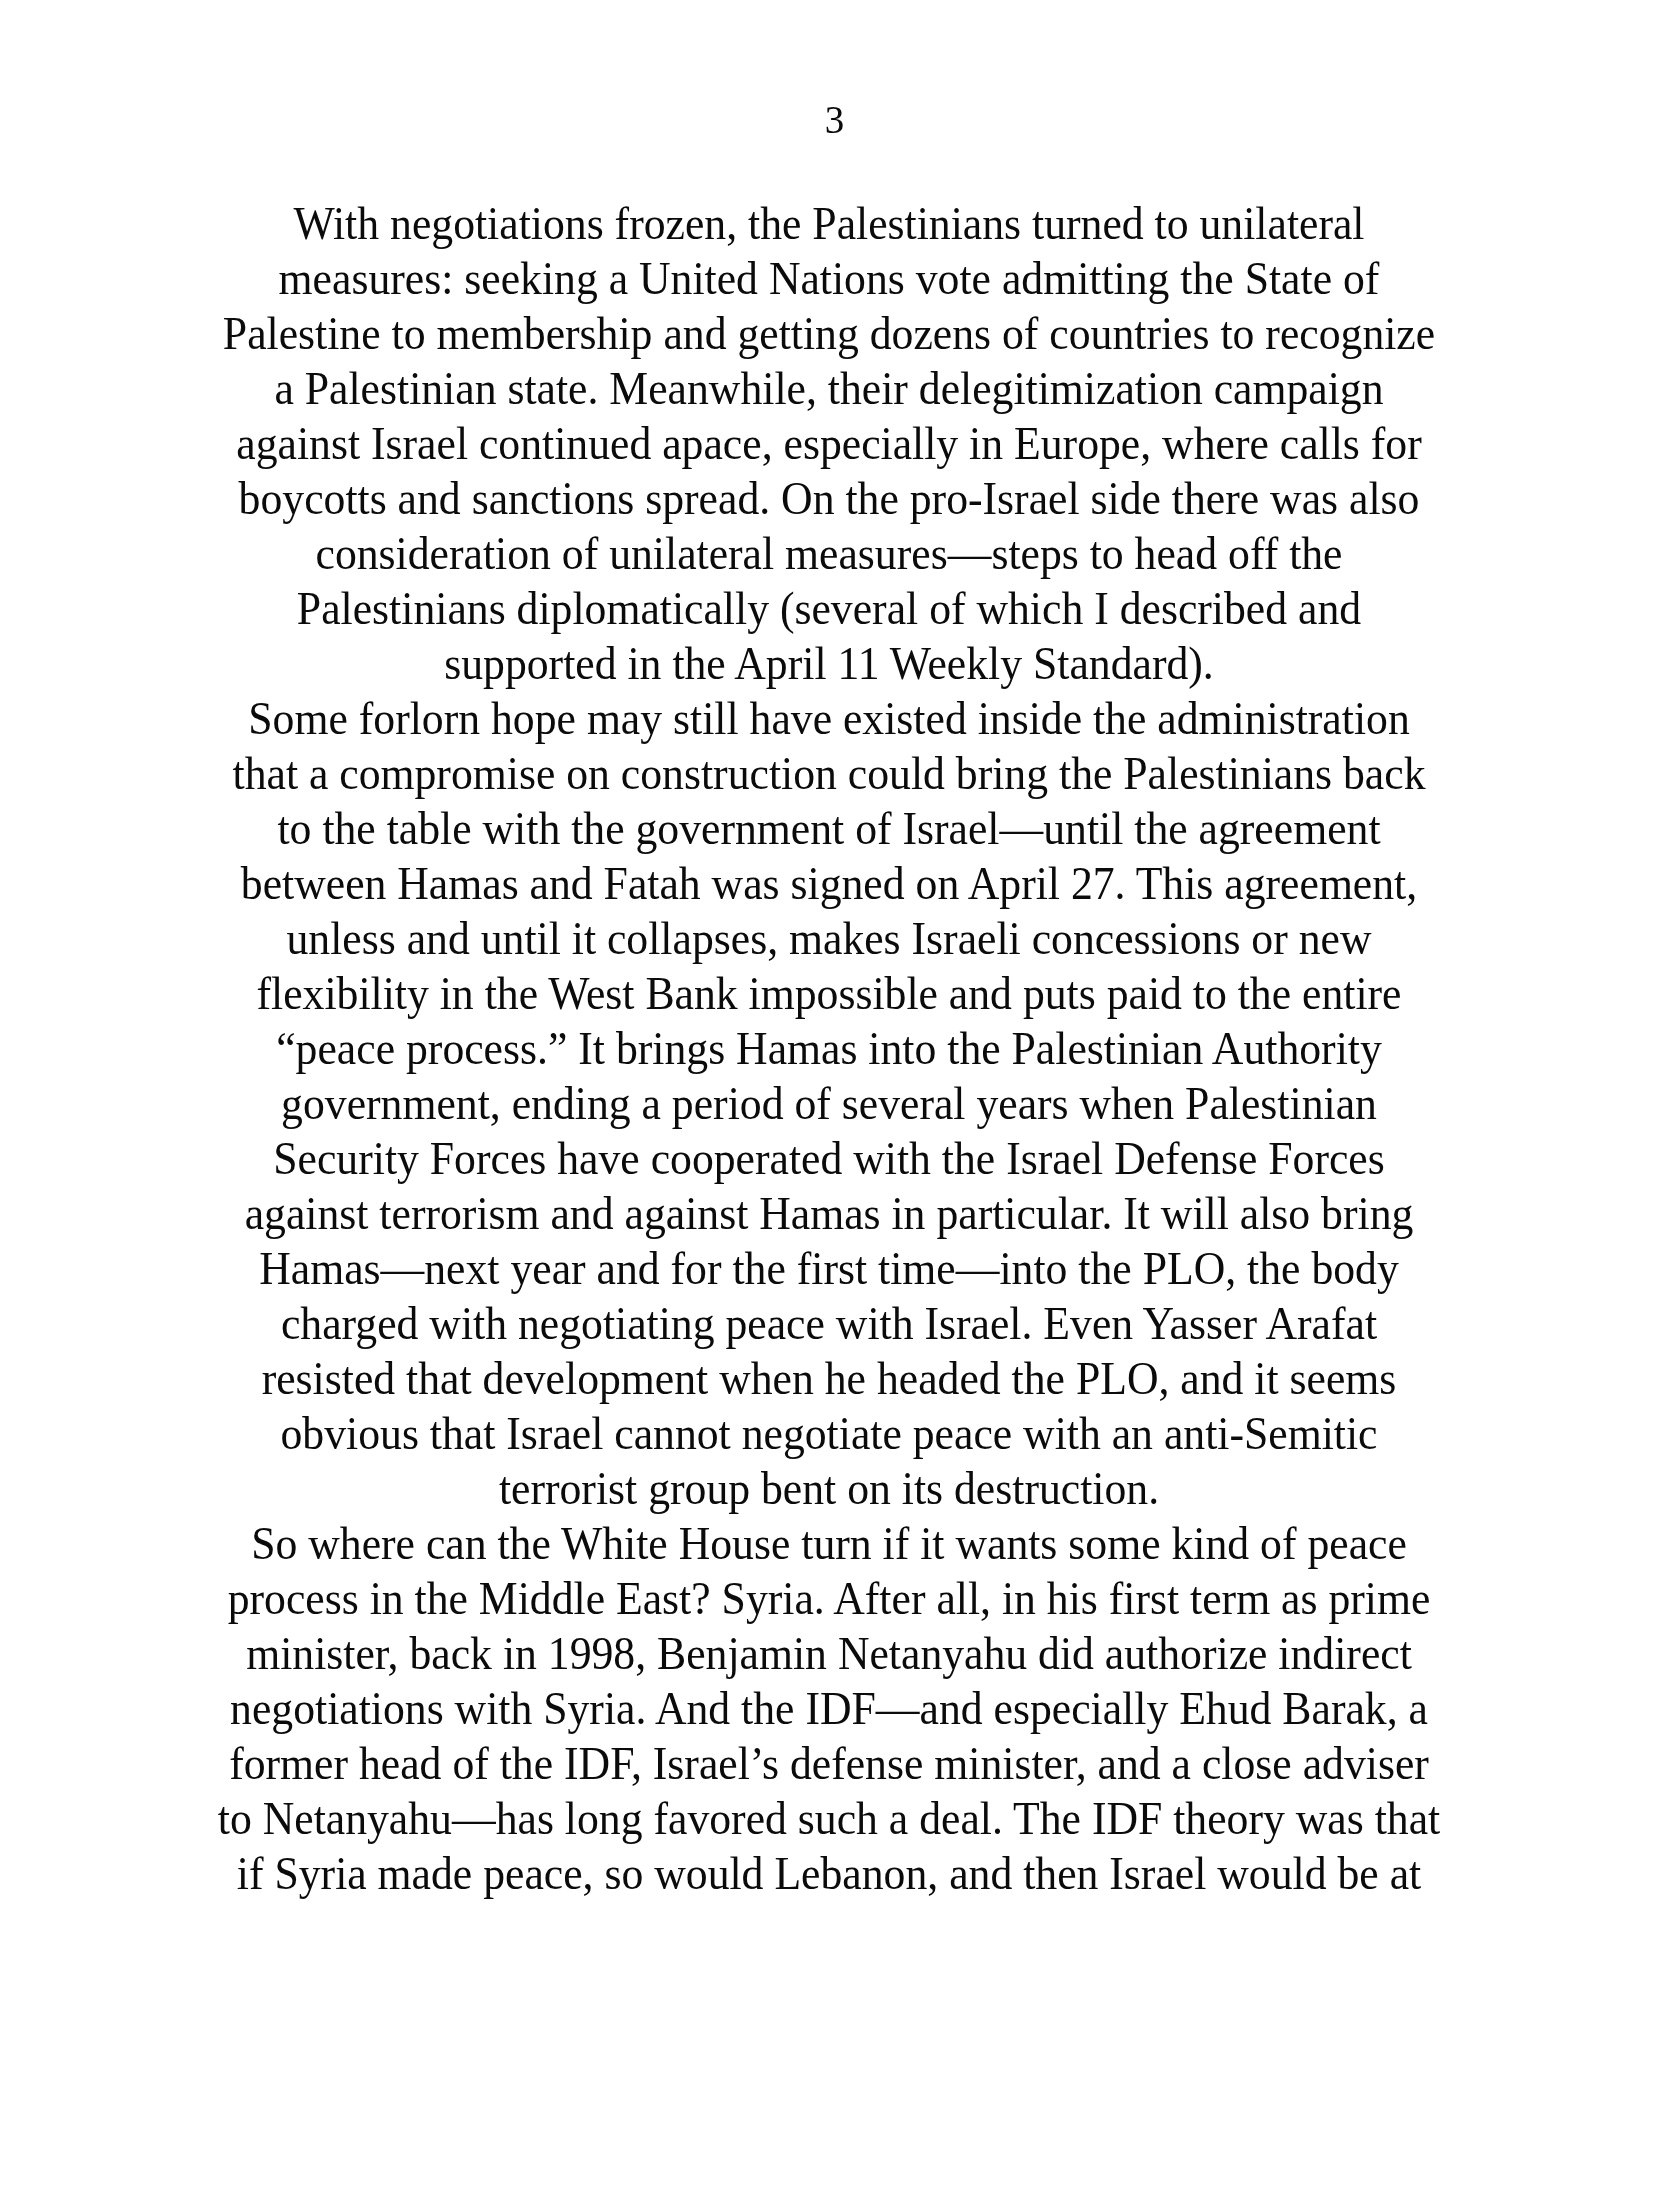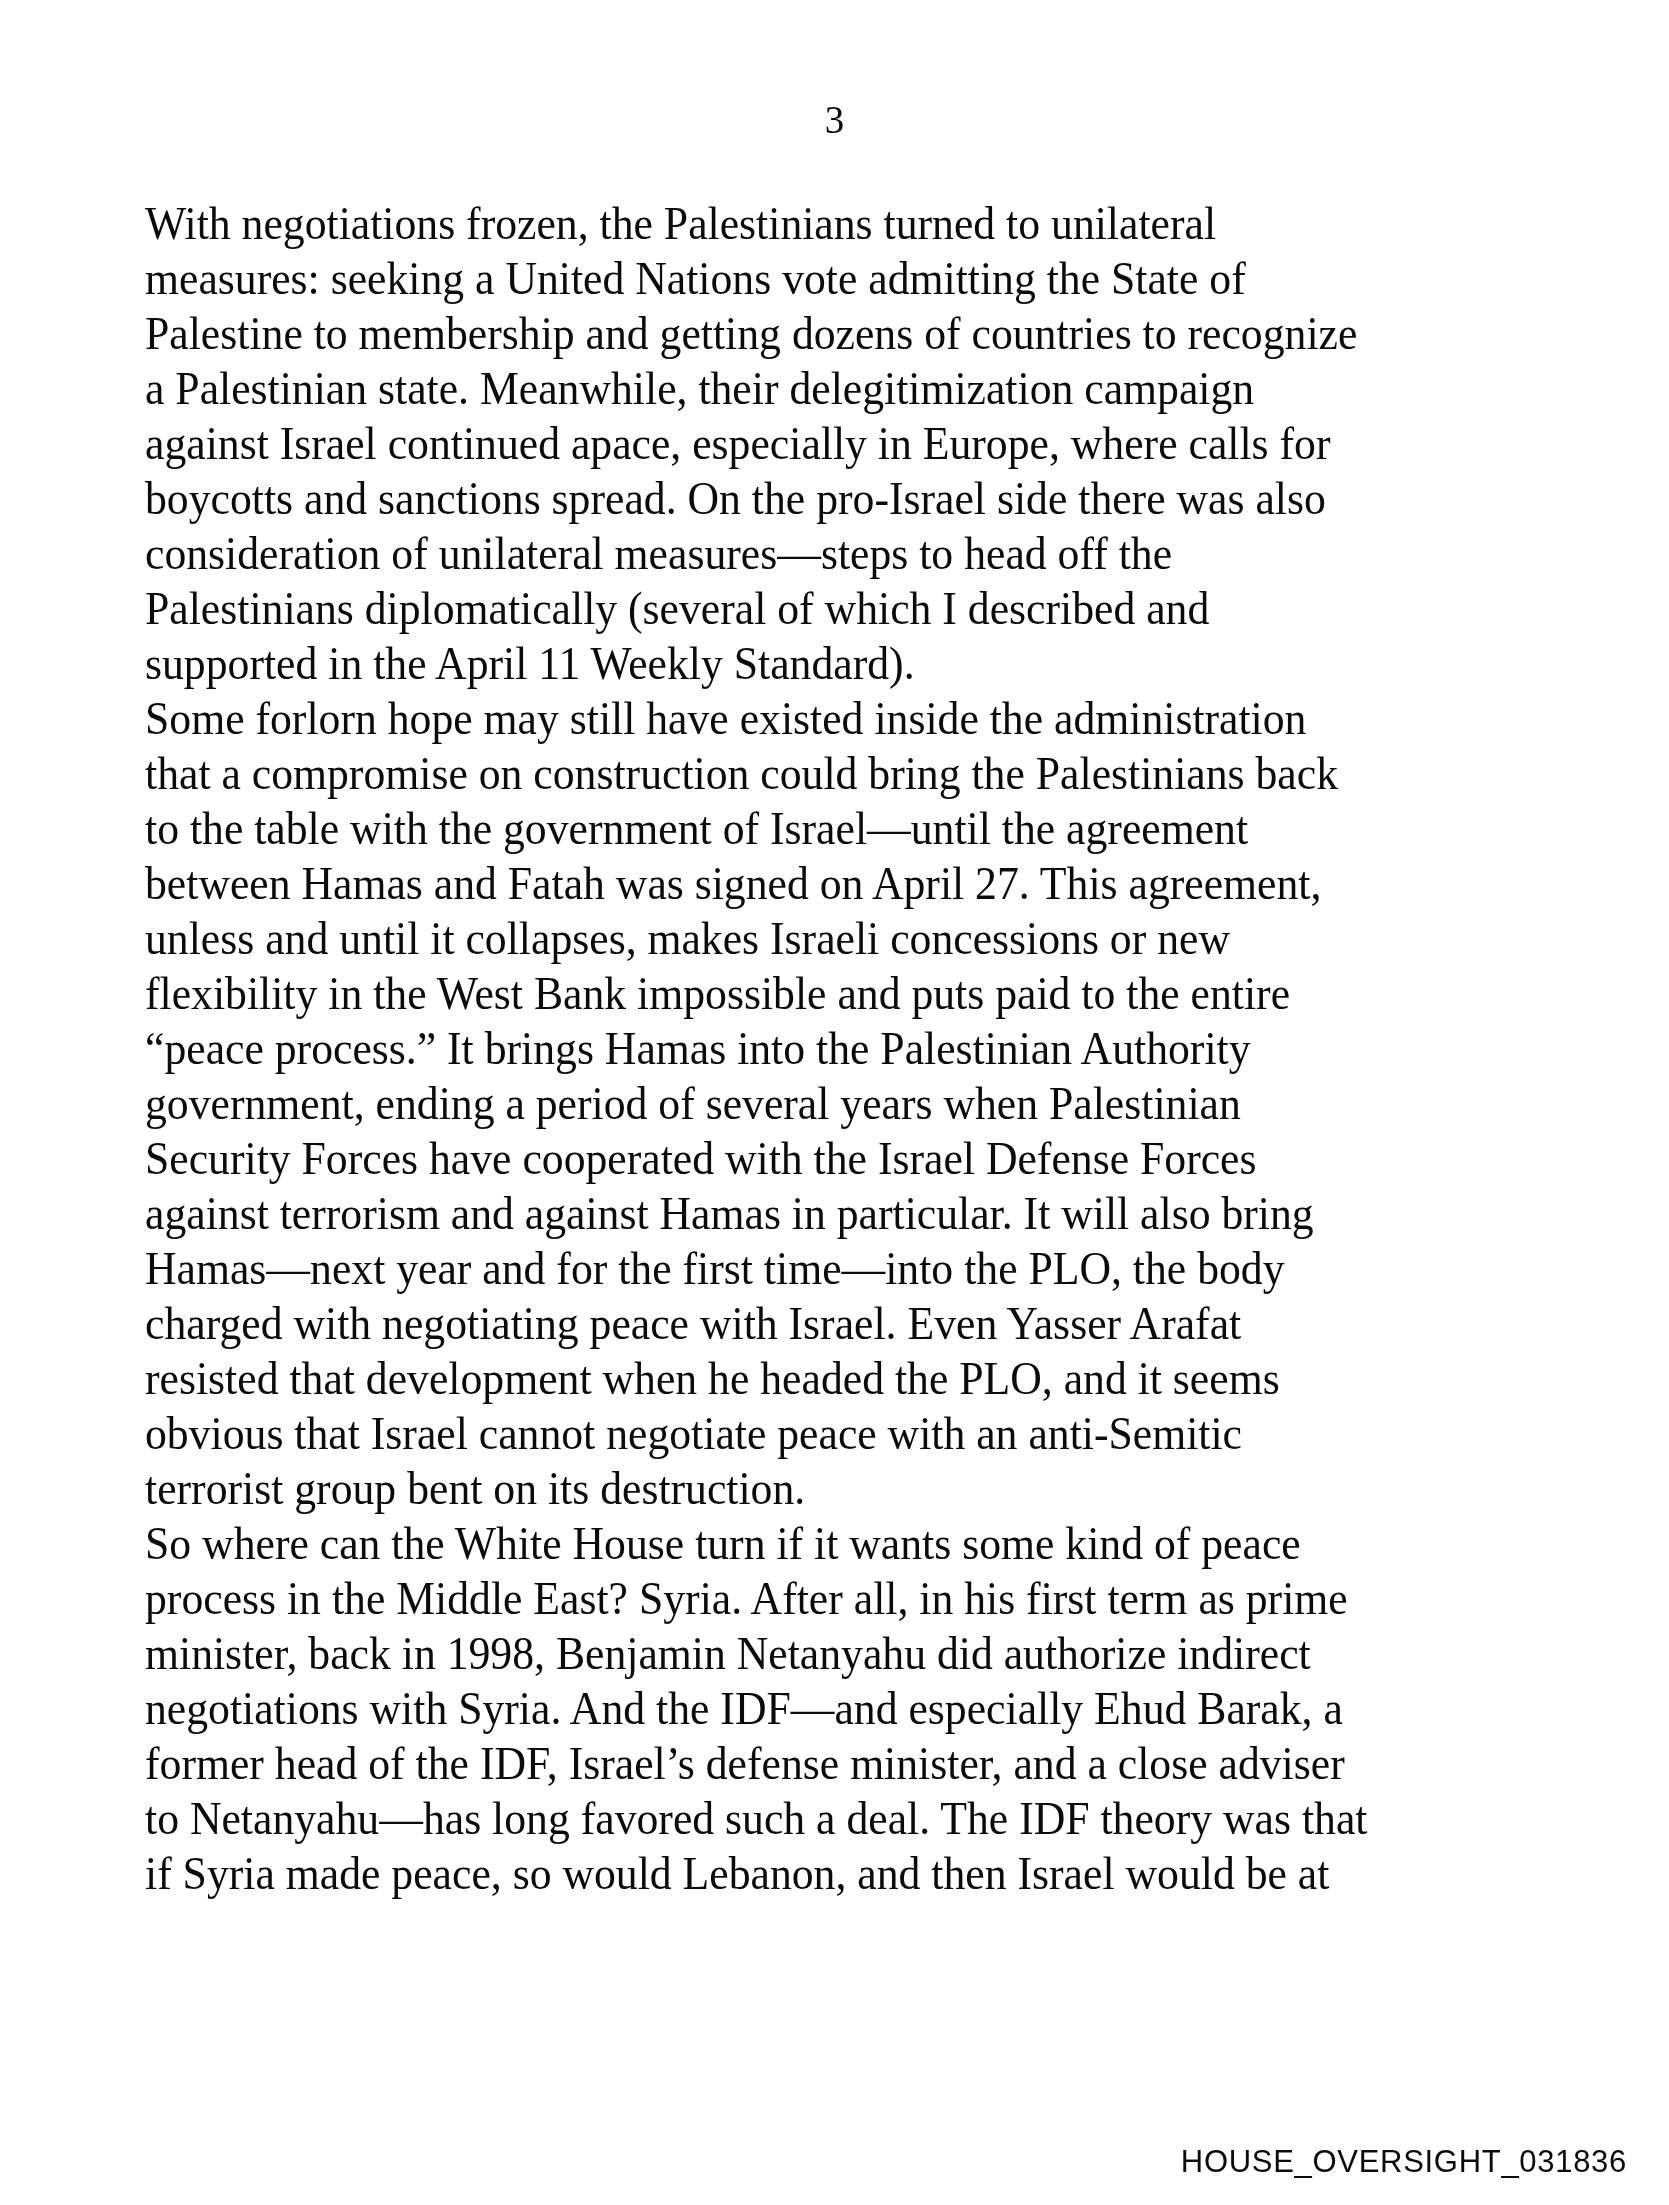--- a/index.html
+++ b/index.html
@@ -26,20 +26,21 @@
     color: #0b0b0b;
   }
   .body-text {
     position: absolute;
     left: 145px;
     top: 196px;
     width: 1440px;
     font-size: 46px;
     line-height: 55px;
     color: #0b0b0b;
+    text-align: center;
   }
   .body-text .line {
     white-space: nowrap;
     transform: scaleX(0.95);
     transform-origin: 0 50%;
   }
   .footer-bates {
     position: absolute;
     right: 42px;
     bottom: 25px;
@@ -83,16 +84,15 @@
       <div class="line">terrorist group bent on its destruction.</div>
       <div class="line">So where can the White House turn if it wants some kind of peace</div>
       <div class="line">process in the Middle East? Syria. After all, in his first term as prime</div>
       <div class="line">minister, back in 1998, Benjamin Netanyahu did authorize indirect</div>
       <div class="line">negotiations with Syria. And the IDF—and especially Ehud Barak, a</div>
       <div class="line">former head of the IDF, Israel’s defense minister, and a close adviser</div>
       <div class="line">to Netanyahu—has long favored such a deal. The IDF theory was that</div>
       <div class="line">if Syria made peace, so would Lebanon, and then Israel would be at</div>
     </div>
 
-  <div class="footer-bates">HOUSE_OVERSIGHT_031836</div>
 
 </div>
 
 
 </body></html>

